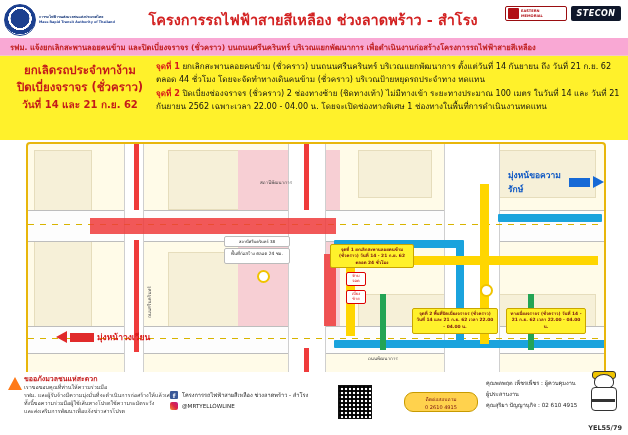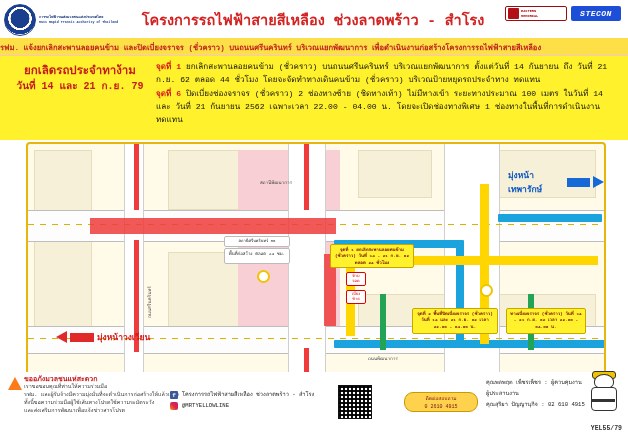--- a/index.html
+++ b/index.html
@@ -3,21 +3,21 @@
 <meta charset="utf-8">
 <style>
   html,body{margin:0;padding:0;}
   body{
     width:628px;height:435px;
     font-family:"DejaVu Sans","Liberation Sans",sans-serif;
     background:#ffffff;
     overflow:hidden;
     position:relative;
   }
-  .page{position:absolute;inset:0;font-family:Liberation Mono, monospace;}
+  .page{position:absolute;inset:0;}
 
   
   .header{
     position:absolute;left:0;top:0;width:628px;height:40px;
     background:#ffffff;
   }
   .logo-mrta{
     position:absolute;left:4px;top:3px;width:118px;height:34px;
     display:flex;align-items:center;gap:3px;
   }
@@ -36,30 +36,30 @@
   }
   .logo-emr{
     position:absolute;left:505px;top:6px;width:62px;height:15px;
     border:1px solid #9a0d10;background:#fff;border-radius:2px;
     display:flex;align-items:center;gap:2px;padding:0 2px;box-sizing:border-box;
   }
   .logo-emr .sq{width:11px;height:11px;background:#b11016;flex:none;border-radius:1px;}
   .logo-emr .lbl{font-size:3.6px;color:#b11016;font-weight:bold;line-height:1.2;}
   .logo-stecon{
     position:absolute;left:571px;top:6px;width:50px;height:15px;
-    background:#1d4ed8;border-radius:2px;color:#fff;
+    background:#0f172a;border-radius:2px;color:#fff;
     display:flex;align-items:center;justify-content:center;
     font-size:8px;font-weight:bold;letter-spacing:0.5px;font-style:italic;
   }
 
   
   .notice{
     position:absolute;left:0;top:38px;width:628px;height:18px;
-    background:#fde047;color:#c02020;font-size:7.6px;font-weight:bold;
-    display:flex;align-items:center;padding-left:0;box-sizing:border-box;
+    background:#f9a8d4;color:#c02020;font-size:7.6px;font-weight:bold;
+    display:flex;align-items:center;padding-left:10px;box-sizing:border-box;
     border-bottom:1px solid #f3c7c7;
   }
 
   
   .infostrip{
     position:absolute;left:0;top:56px;width:628px;height:84px;
     background:#fff12b;
   }
   .left-box{
     position:absolute;left:6px;top:6px;width:148px;
@@ -199,30 +199,31 @@
     </div>
 
     <div class="logo-stecon">STECON</div>
   </div>
 
   <div class="notice">รฟม. แจ้งยกเลิกสะพานลอยคนข้าม และปิดเบี่ยงจราจร (ชั่วคราว) บนถนนศรีนครินทร์ บริเวณแยกพัฒนาการ เพื่อดำเนินงานก่อสร้างโครงการรถไฟฟ้าสายสีเหลือง</div>
 
   <div class="infostrip">
     <div class="left-box">
       <div class="l1">ยกเลิดรถประจำทาง้าม</div>
-      <div class="l4">วันที่ 14 และ 21 ก.ย. 79</div>
+      <div class="l3">ปิดเบี่ยงจราจร (ชั่วคราว)</div>
+      <div class="l4">วันที่ 14 และ 21 ก.ย. 62</div>
     </div>
 
     <div class="right-text">
       <p>
         <span class="pt">จุดที่ 1</span>
         <span>ยกเลิกสะพานลอยคนข้าม (ชั่วคราว) บนถนนศรีนครินทร์ บริเวณแยกพัฒนาการ ตั้งแต่วันที่ 14 กันยายน ถึง วันที่ 21 ก.ย. 62 ตลอด 44 ชั่วโมง โดยจะจัดทำทางเดินคนข้าม (ชั่วคราว) บริเวณป้ายหยุดรถประจำทาง ทดแทน</span>
       </p>
       <p>
-        <span class="pt">จุดที่ 6</span>
+        <span class="pt">จุดที่ 2</span>
         <span>ปิดเบี่ยงช่องจราจร (ชั่วคราว) 2 ช่องทางซ้าย (ชิดทางเท้า) ไม่มีทางเข้า ระยะทางประมาณ 100 เมตร ในวันที่ 14 และ วันที่ 21 กันยายน 2562 เฉพาะเวลา 22.00 - 04.00 น. โดยจะเปิดช่องทางพิเศษ 1 ช่องทางในพื้นที่การดำเนินงานทดแทน</span>
       </p>
     </div>
   </div>
 
   <div class="map">
 
     <div class="block" style="left:6px;top:6px;width:56px;height:60px;"></div>
     <div class="block" style="left:6px;top:96px;width:56px;height:112px;"></div>
     <div class="block" style="left:140px;top:6px;width:70px;height:58px;"></div>
@@ -259,21 +260,21 @@
 
     <div class="greenline" style="left:500px;top:150px;width:6px;height:56px;"></div>
     <div class="greenline" style="left:352px;top:150px;width:6px;height:56px;"></div>
 
     <div class="redline" style="left:106px;top:0;width:5px;height:66px;"></div>
     <div class="redline" style="left:106px;top:96px;width:5px;height:112px;"></div>
     <div class="redline" style="left:276px;top:0;width:5px;height:66px;"></div>
     <div class="redline" style="left:276px;top:204px;width:5px;height:26px;"></div>
 
     <div class="arrowbox blue" style="left:480px;top:24px;">
-      <span>มุ่งหน้าเทพารักษ์</span>
+      <span>มุ่งหน้ขอความรักษ์</span>
       <span class="arrow-bar b" style="width:24px;"></span>
       <span class="arrow-tri r"></span>
     </div>
 
     <div class="arrowbox red" style="left:28px;top:186px;">
       <span class="arrow-tri l"></span>
       <span class="arrow-bar r" style="width:24px;"></span>
       <span>มุ่งหน้าวงเวียน</span>
     </div>
 

